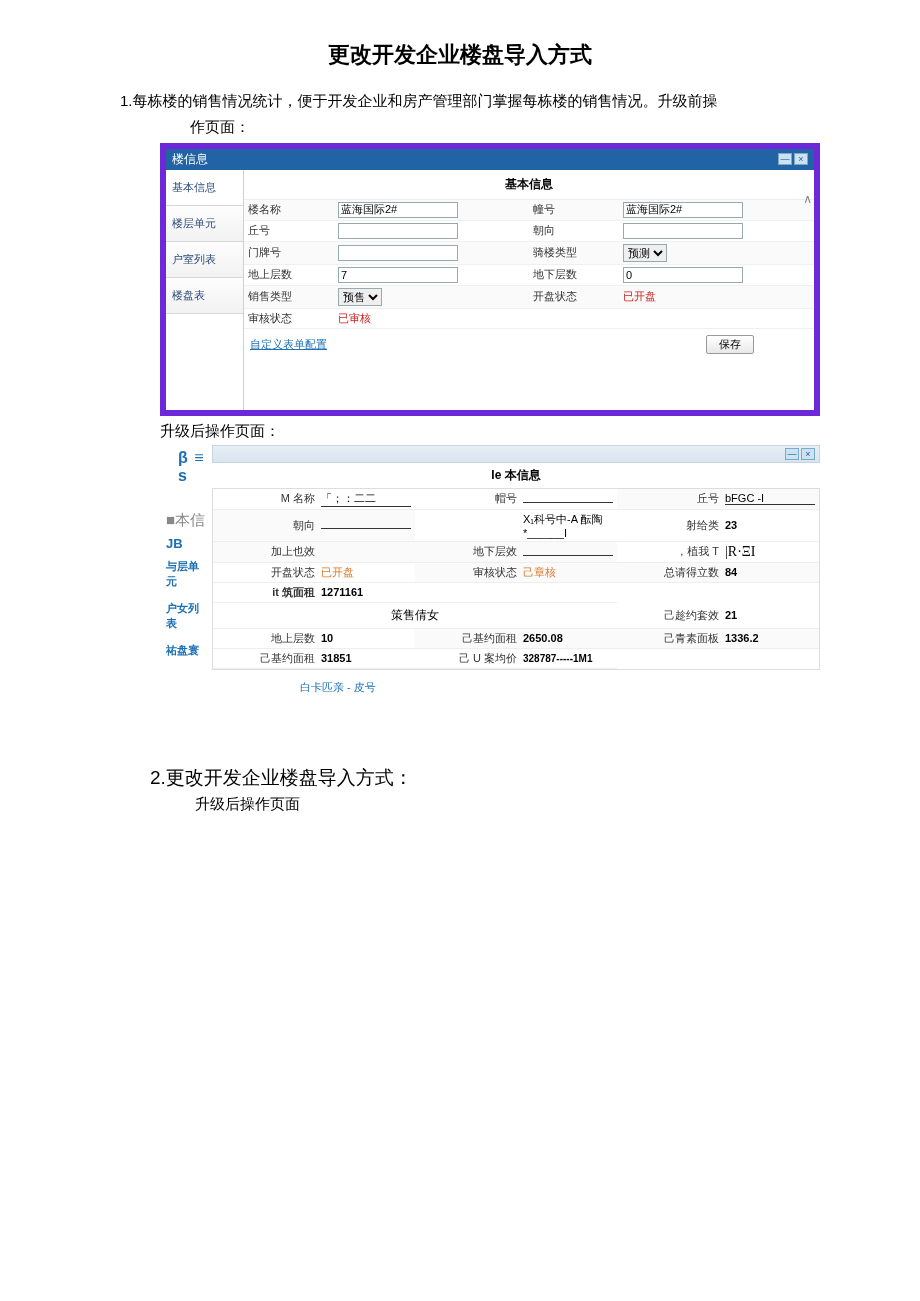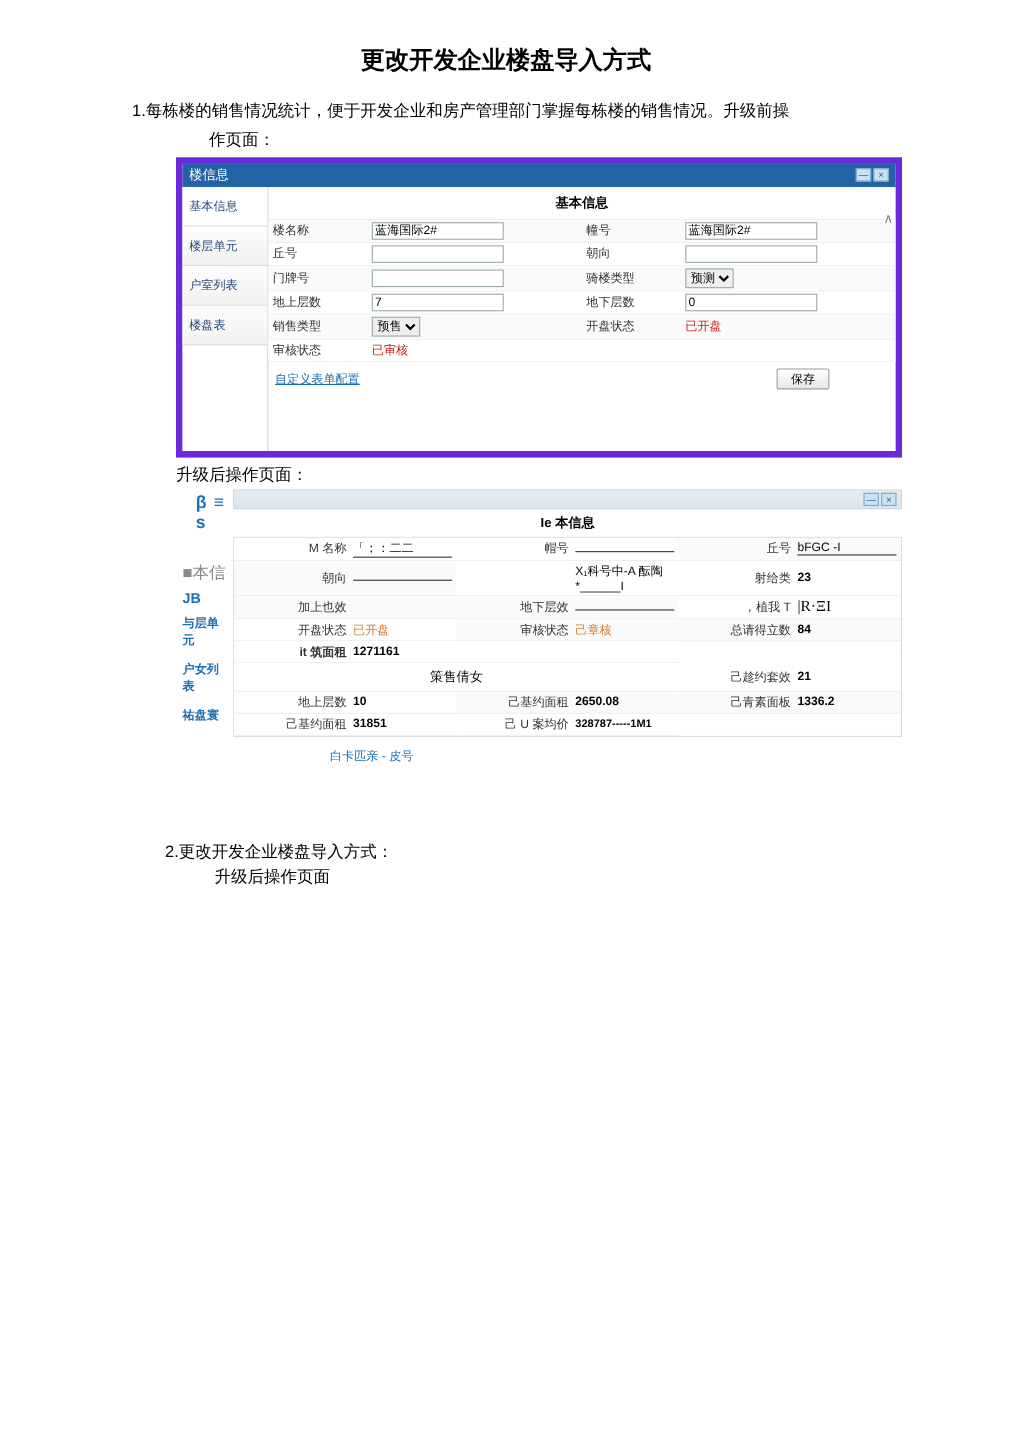--- a/index.html
+++ b/index.html
@@ -46,21 +46,21 @@
   .p2-row.alt { background: #fafafa; }
   .p2-label { width: 104px; text-align: right; padding-right: 6px; color: #333; }
   .p2-value { flex: 1; color: #000; font-weight: bold; }
   .p2-value.normal { font-weight: normal; }
   .p2-value .underline { display: inline-block; border-bottom: 1px solid #333; min-width: 90px; font-weight: normal; }
   .p2-full { grid-column: 1 / 3; }
   .p2-sub-title { text-align: center; font-size: 12px; padding: 4px; background: #fff; border-bottom: 1px solid #eee; }
   .footer-link { font-size: 11px; color: #1b6fb3; padding: 10px 0 0 88px; }
   .orange { color: #d87a2a; }
   .tiny { font-size: 10px; }
-  .section2 { padding: 70px 0 0 150px; font-size: 15px; }
+  .section2 { padding: 70px 0 0 150px; font-size: 19px; }
   .section2-sub { padding: 4px 0 0 195px; font-size: 15px; }
 </style>
 </head>
 <body>
 
 <div class="doc-title">更改开发企业楼盘导入方式</div>
 <div class="para">1.每栋楼的销售情况统计，便于开发企业和房产管理部门掌握每栋楼的销售情况。升级前操</div>
 <div class="para-indent">作页面：</div>
 
 <div class="ss">

